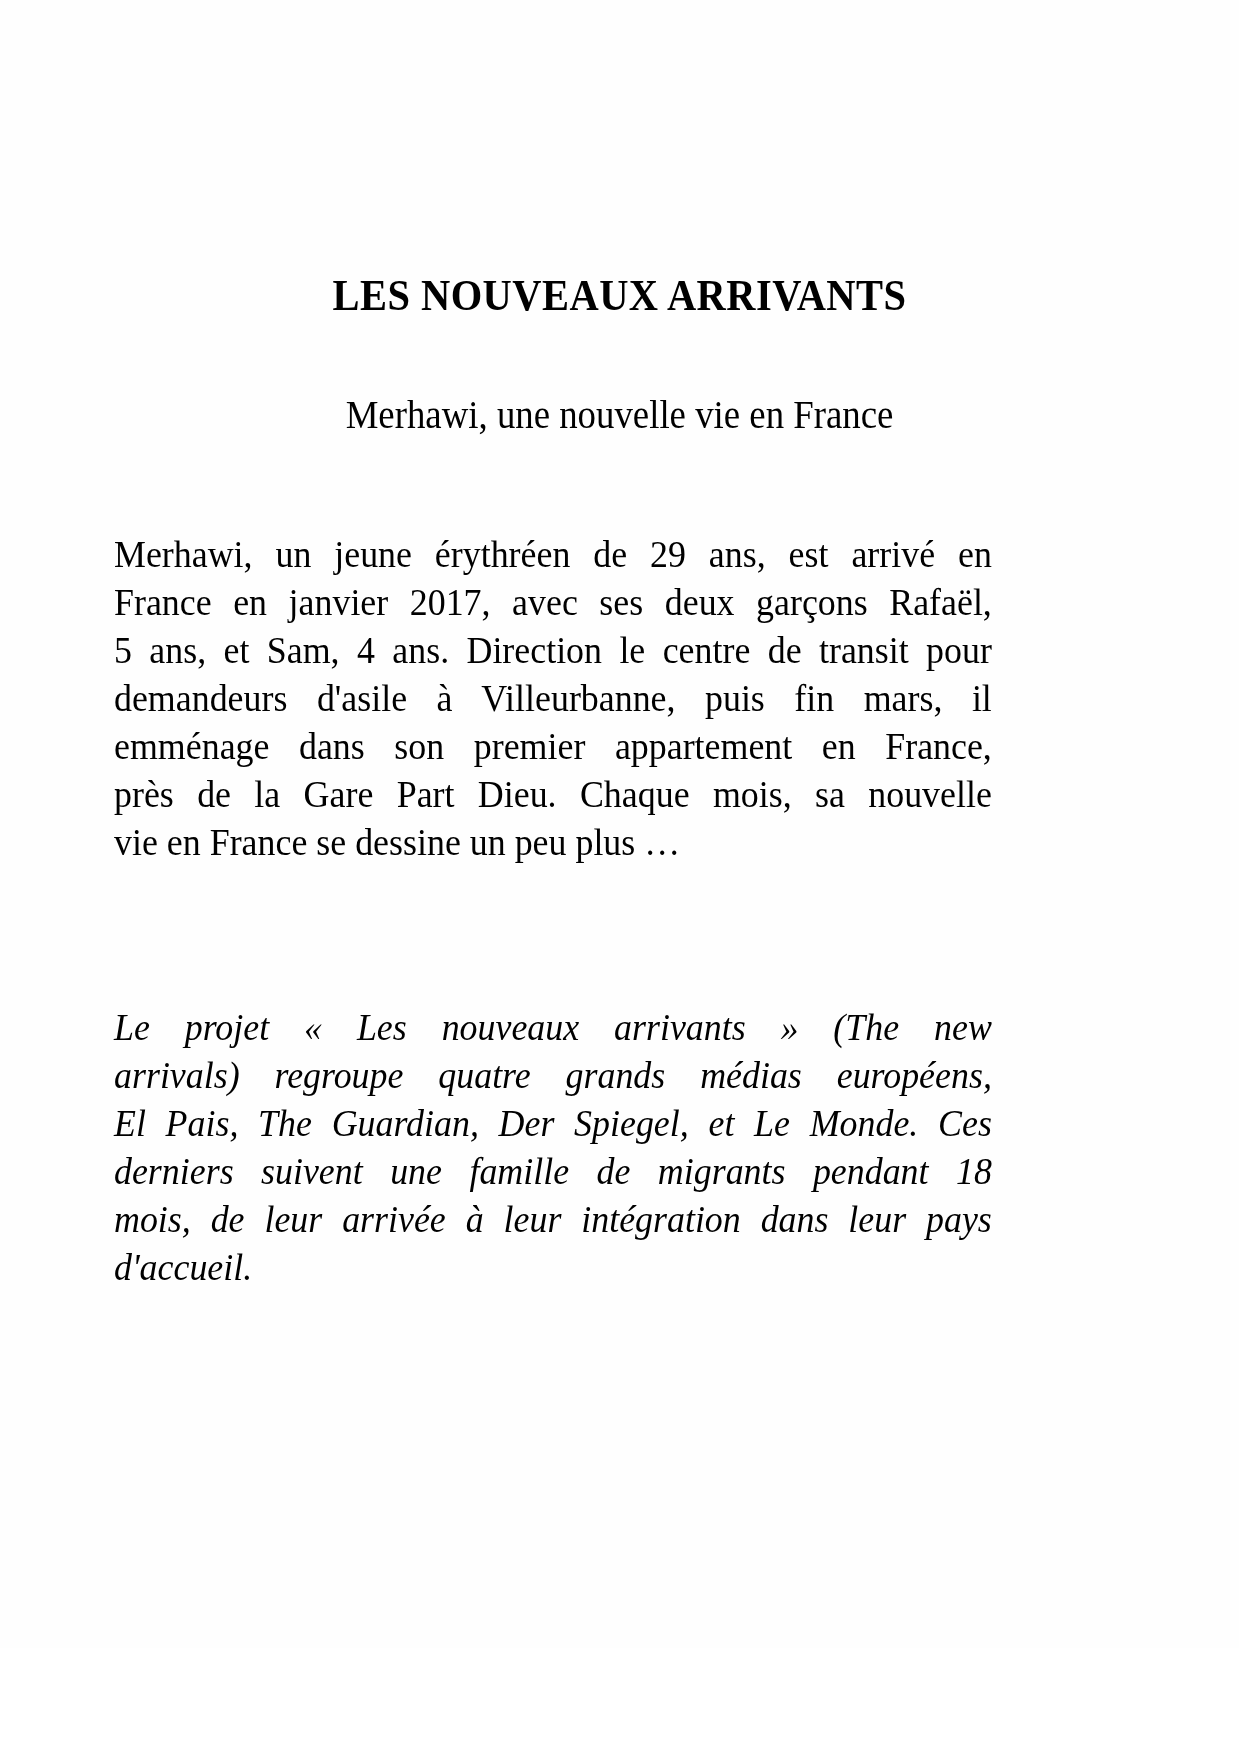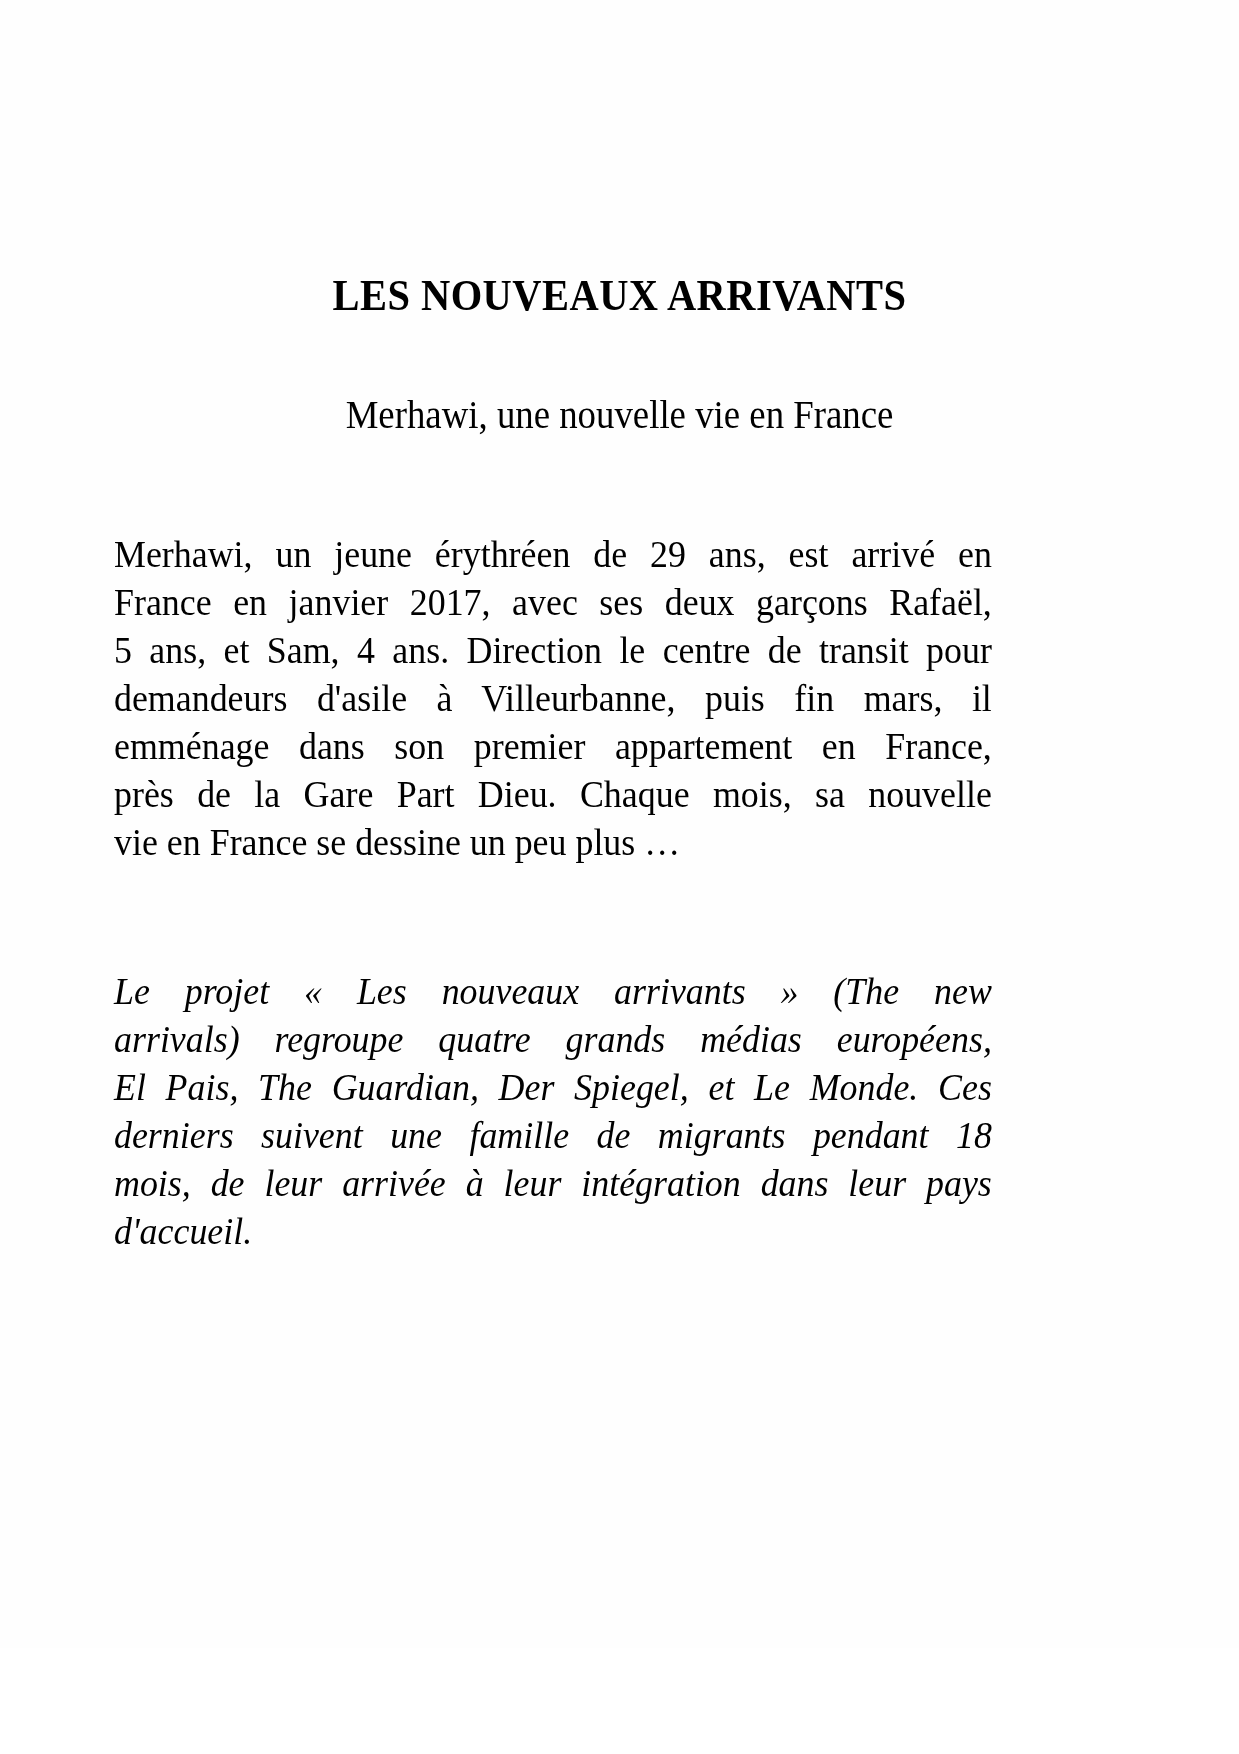--- a/index.html
+++ b/index.html
@@ -64,20 +64,21 @@
 
   .para {
     font-size: 37px;
     line-height: 48px;
     text-align: justify;
     margin: 0;
   }
 
   .para.italic {
     font-style: italic;
+    margin-top: 36px;
   }
 
   
   .tline {
     display: block;
     text-align: justify;
     text-align-last: justify;
     white-space: pre-wrap;
     transform: scaleX(0.97);
     transform-origin: left center;

